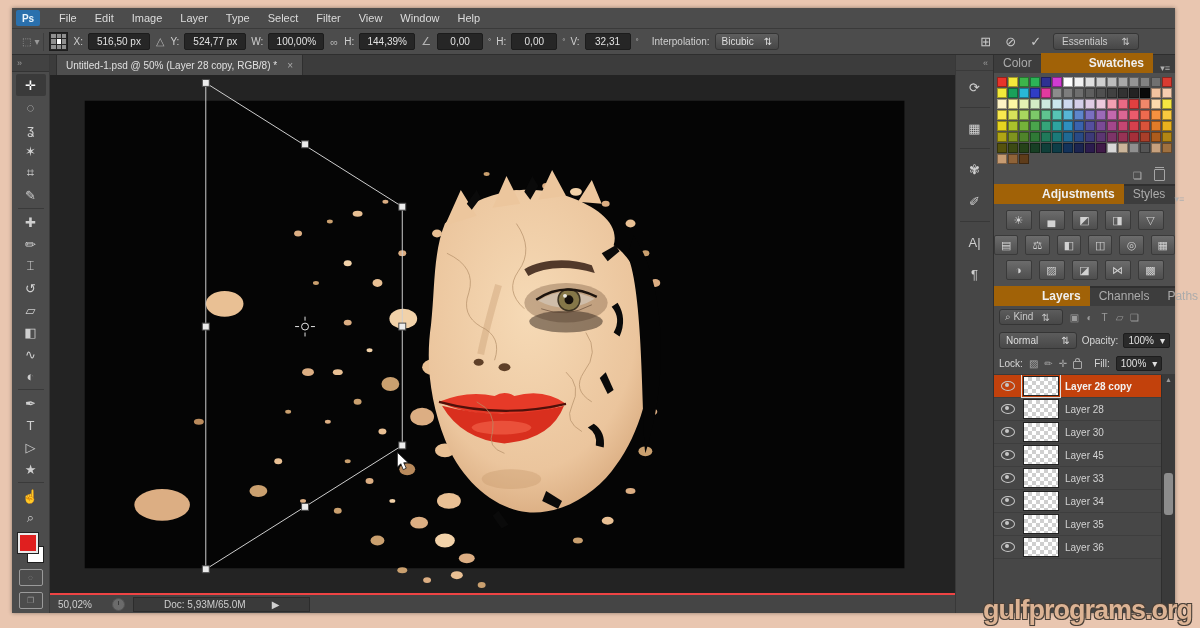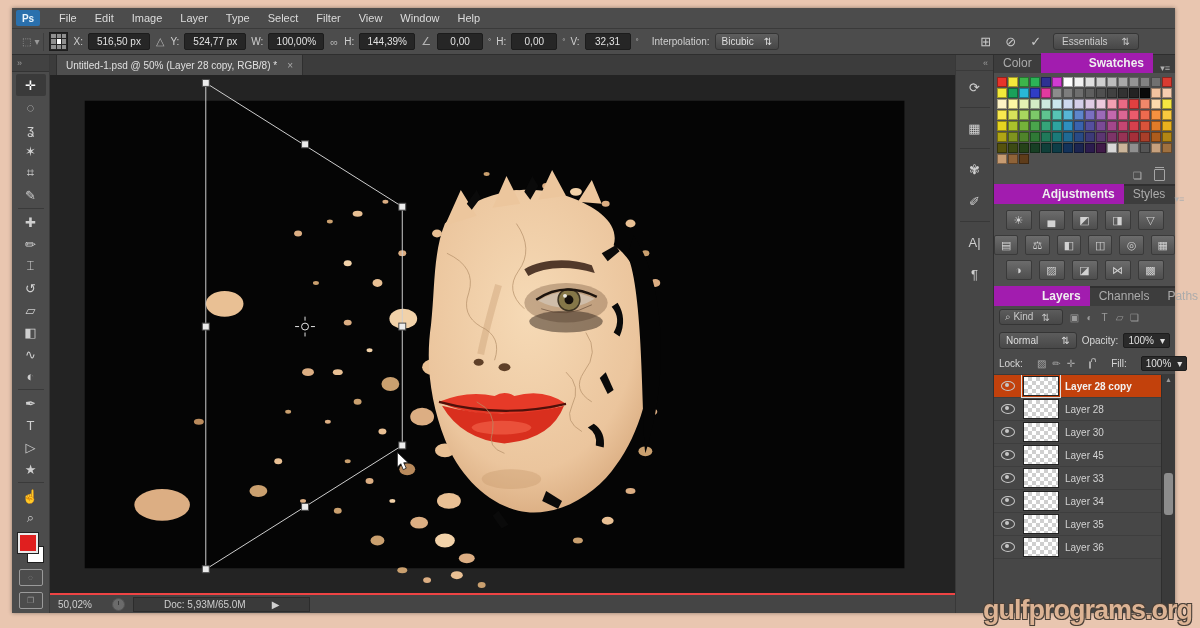--- a/index.html
+++ b/index.html
@@ -70,21 +70,21 @@
   .dock-head{height:16px;width:100%;display:flex;align-items:center;justify-content:flex-end;
     padding-right:5px;color:#9b9b9b;font-size:9px;border-bottom:1px solid #3a3a3a;box-sizing:border-box;}
   .dock-icon{width:28px;height:24px;margin:4px 0;display:flex;align-items:center;justify-content:center;
     color:#cfcfcf;font-size:13px;}
   .dock-sep{width:30px;height:1px;background:#383838;margin:4px 0;}
   
   .panelcol{width:181px;background:#4a4a4a;display:flex;flex-direction:column;flex:0 0 auto;border-left:1px solid #303030;}
   .pgroup{border-bottom:2px solid #303030;display:flex;flex-direction:column;}
   .ptabs{height:18px;background:#3d3d3d;display:flex;align-items:flex-end;flex:0 0 auto;}
   .ptab{padding:3px 9px 3px;font-size:12px;color:#ababab;}
-  .ptab.active{background:#a21caf;color:#efefef;font-weight:bold;padding-left:48px;}
+  .ptab.active{background:#a16207;color:#efefef;font-weight:bold;padding-left:48px;}
   .pmenu{margin-left:auto;color:#b0b0b0;padding-right:5px;font-size:9px;}
   .swatch-grid{display:grid;grid-template-columns:repeat(16,10px);grid-auto-rows:10px;gap:1px;
     padding:4px 3px 2px;background:#4f4f4f;}
   .swatch{border:1px solid rgba(0,0,0,.35);box-sizing:border-box;}
   .swatch-footer{height:18px;background:#4f4f4f;display:flex;align-items:center;justify-content:flex-end;
     gap:12px;padding-right:10px;color:#b5b5b5;}
   .trash-icon{width:9px;height:10px;border:1px solid #a5a5a5;border-radius:1px;position:relative;}
   .trash-icon:before{content:"";position:absolute;top:-3px;left:0;right:0;height:1px;background:#a5a5a5;}
   .adj-head{padding:4px 6px 2px;font-weight:bold;color:#e4e4e4;background:#4f4f4f;}
   .adj-rows{background:#4f4f4f;padding:1px 0 6px;}
@@ -95,21 +95,21 @@
   .layers-group{flex:1;display:flex;flex-direction:column;min-height:0;border-bottom:none;}
   .filter-row{height:22px;display:flex;align-items:center;gap:4px;padding:0 5px;background:#4a4a4a;}
   .kind-select{background:linear-gradient(#5c5c5c,#484848);border:1px solid #353535;border-radius:3px;
     color:#c9c9c9;padding:1px 5px;display:flex;gap:8px;align-items:center;width:52px;}
   .filt-icon{color:#9b9b9b;font-size:10px;width:15px;text-align:center;}
   .blend-row{height:24px;display:flex;align-items:center;gap:5px;padding:0 5px;background:#4a4a4a;}
   .blend-select{background:linear-gradient(#5c5c5c,#484848);border:1px solid #353535;border-radius:3px;
     color:#dedede;padding:2px 6px;display:flex;justify-content:space-between;align-items:center;width:82px;}
   .mini-field{background:#2a2a2a;border:1px solid #1d1d1d;color:#e0e0e0;padding:1px 4px;border-radius:2px;
     display:flex;gap:6px;align-items:center;}
-  .lock-row{height:22px;display:flex;align-items:center;gap:14px;padding:0 5px;background:#4a4a4a;
+  .lock-row{height:22px;display:flex;align-items:center;gap:6px;padding:0 5px;background:#4a4a4a;
     border-bottom:1px solid #3a3a3a;}
   .lock-glyph{color:#a8a8a8;font-size:10px;}
   .lockpad{width:7px;height:6px;border:1px solid #a8a8a8;border-radius:1px;position:relative;margin-top:3px;}
   .lockpad:before{content:"";position:absolute;left:1px;top:-4px;width:3px;height:3px;border:1px solid #a8a8a8;
     border-bottom:none;border-radius:3px 3px 0 0;}
   .layers-list{flex:1;position:relative;overflow:hidden;background:#474747;}
   .layer-rows{position:absolute;inset:0 13px 0 0;}
   .layer-row{height:22px;display:flex;align-items:center;gap:6px;border-bottom:1px solid #3e3e3e;
     padding-left:5px;color:#d2d2d2;}
   .layer-row.selected{background:#c2410c;color:#f2f2f2;font-weight:bold;}

